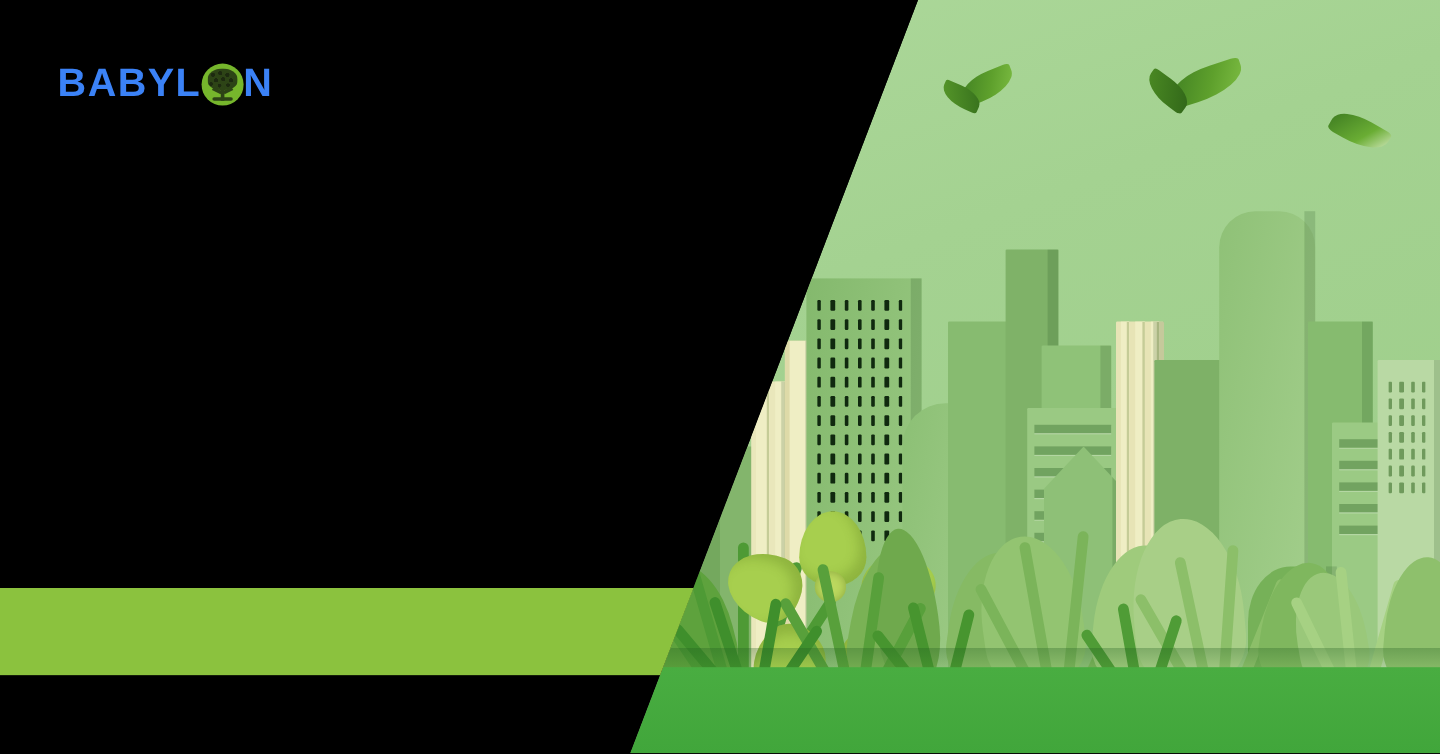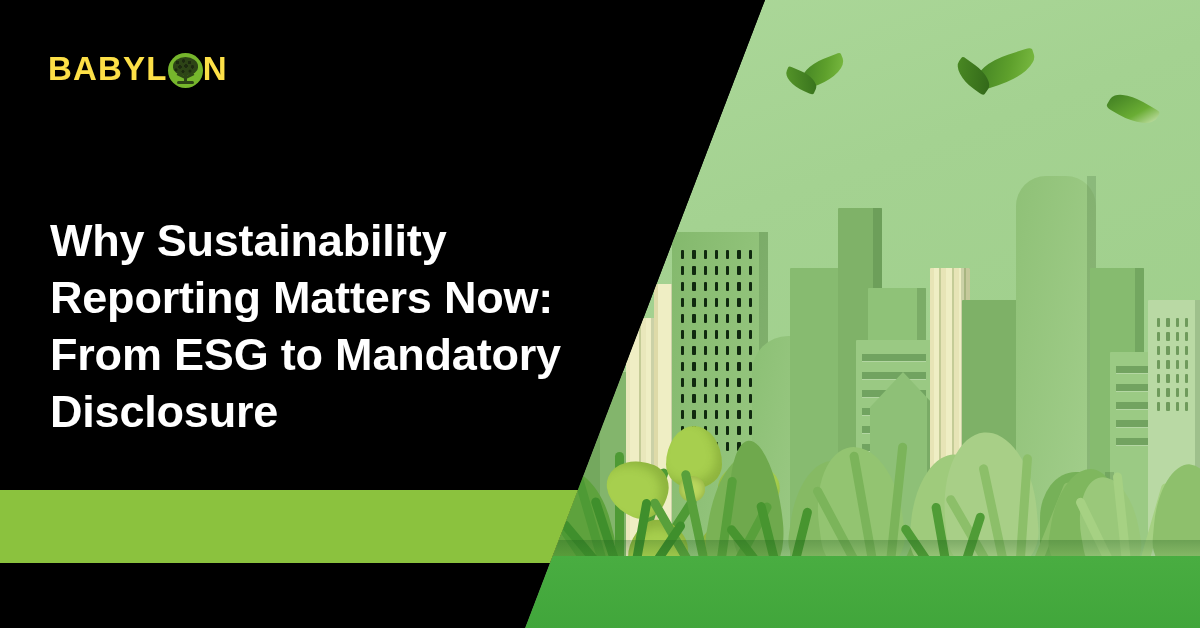--- a/index.html
+++ b/index.html
@@ -149,21 +149,21 @@
     clip-path: polygon(0 0, 578px 0, 550px 73px, 0 73px);
   }
 
   
   .logo { position: absolute; left: 48px; top: 50px; }
   .logo-word {
     position: relative;
     font-size: 33px;
     font-weight: 700;
     letter-spacing: 1.2px;
-    color: #fde047;
+    color: #3b82f6;
     line-height: 34px;
     white-space: nowrap;
   }
   .logo-word .pre, .logo-word .post { display: inline-block; vertical-align: middle; }
   .tree-mark {
     display: inline-block;
     vertical-align: middle;
     position: relative;
     width: 35px; height: 35px;
     margin: 0 0px -2px 0px;
@@ -507,15 +507,14 @@
   <div class="dark-wedge"></div>
 
   <div class="accent-bar"></div>
 
   <div class="logo">
     <div class="logo-word">
       <span class="pre">BABYL</span><span class="tree-mark"><span class="disc"></span><span class="canopy"></span><span class="branch-l"></span><span class="branch-r"></span><span class="trunk"></span><span class="root"></span></span><span class="post">N</span>
     </div>
   </div>
 
-  <div class="headline">Why Sustainability Reporting Matters Now: From ESG to Mandatory Disclosure</div>
 
 </div>
 
 </body></html>

